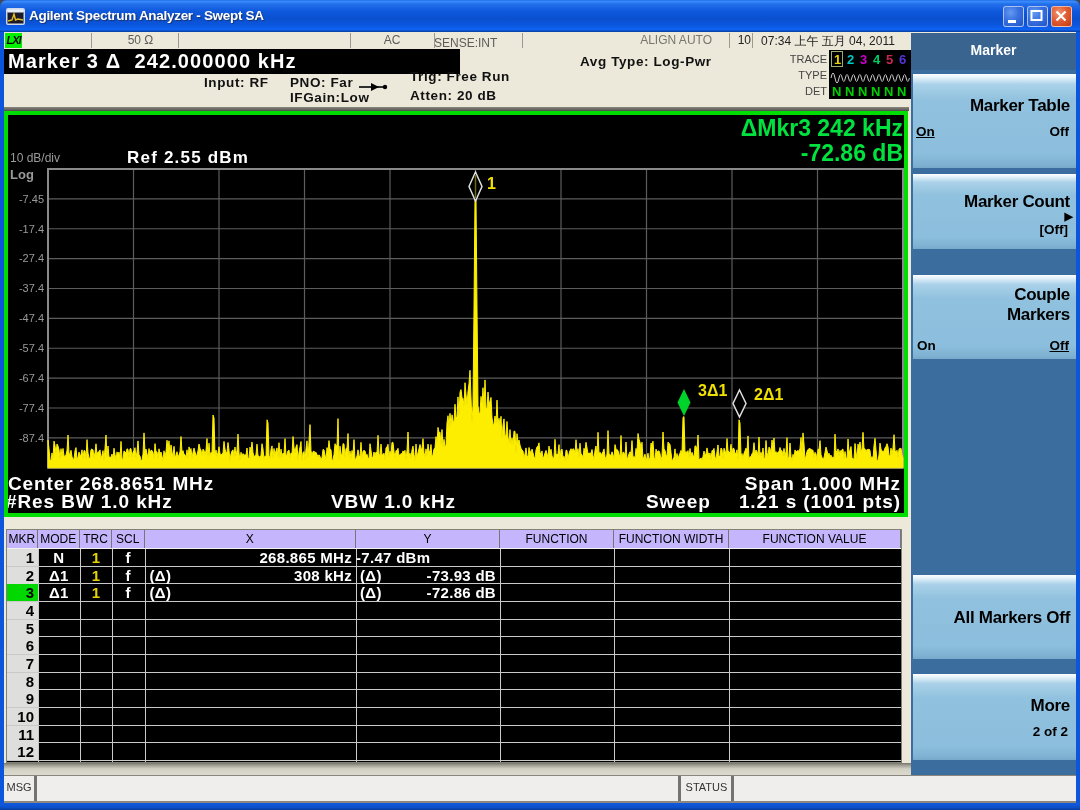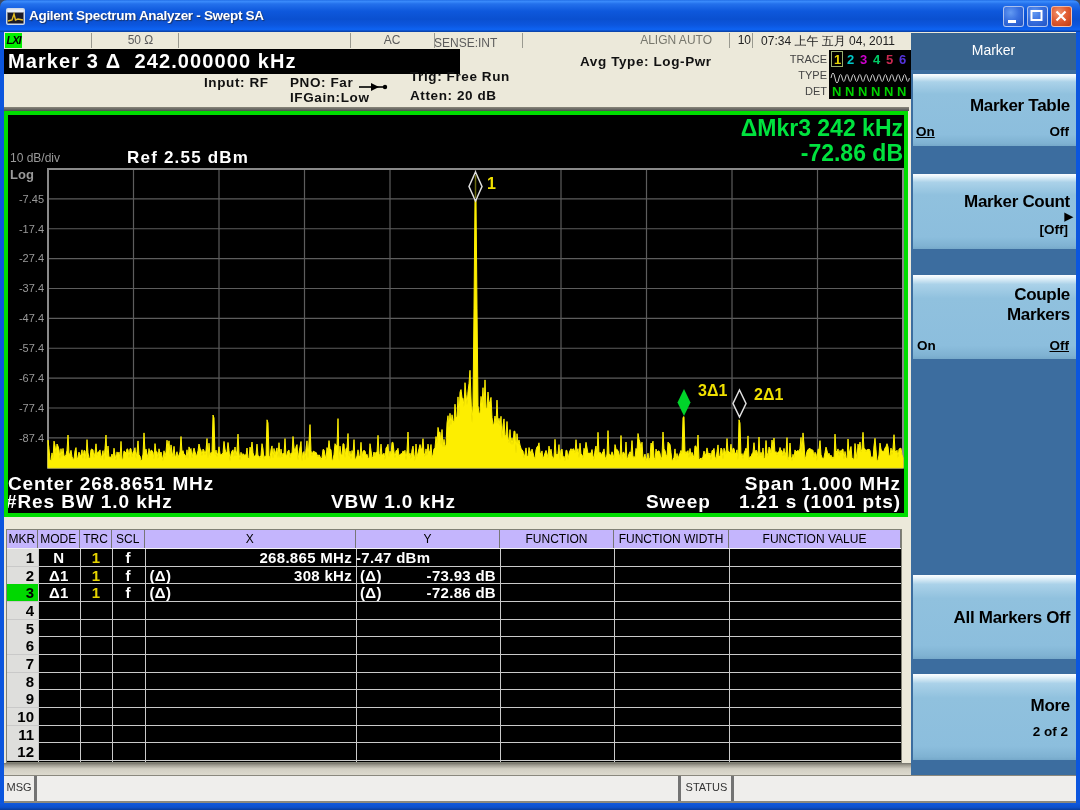--- a/index.html
+++ b/index.html
@@ -31,21 +31,21 @@
 .th{position:absolute;top:0;height:18px;background:#c4b5fd;color:#000;font-size:12px;line-height:19px;text-align:center;border-right:1px solid #777}
 .row-line{position:absolute;left:0;width:894px;height:1px;background:#c9c9c9}
 .vline{position:absolute;top:18px;width:1px;height:214px;background:#c9c9c9}
 .num{position:absolute;left:0;width:31px;height:17px;background:#dededc;color:#000;font-size:15px;font-weight:bold;text-align:right;padding-right:4px;line-height:17px}
 .cell{position:absolute;height:17px;color:#fff;font-size:15px;font-weight:bold;line-height:17px;letter-spacing:0.3px}
 
 #msgbar{left:4px;top:775px;width:1072px;height:28px;background:#efeeec;border-top:1px solid #8a887e;border-bottom:2px solid #8a887e;font-size:11px;color:#333}
 .mcell{position:absolute;top:0;height:25px;border-right:3px solid #737373;background:#efeeec;line-height:22px}
 
 #panel{left:911px;top:33px;width:165px;height:742px;background:#3c6d9f}
-#ptitle{left:0;top:0;width:165px;height:37px;background:#38648f;color:#fff;font-size:14px;font-weight:normal;text-align:center;line-height:34px}
+#ptitle{left:0;top:0;width:165px;height:37px;background:#38648f;color:#fff;font-size:14px;font-weight:bold;text-align:center;line-height:34px}
 .pbtn{position:absolute;left:2px;width:163px;background:linear-gradient(180deg,#fdfeff 0%,#eaf5fb 3%,#abd2e9 11%,#90c1de 28%,#8cbedd 84%,#7fb2d2 96%,#76a9ca 100%);color:#000}
 .bt1{position:absolute;right:6px;font-size:17px;font-weight:bold;letter-spacing:-0.3px}
 .bt2{position:absolute;font-size:13.5px;font-weight:bold}
 text{font-family:"Liberation Sans",sans-serif}
 .ylab{fill:#9a9a9a;font-size:11px}
 </style></head><body>
 
 <div class="abs" style="left:0;top:0;width:1080px;height:20px;background:#3a4a66"></div>
 <div class="abs" id="titlebar"></div>
 <div class="abs" style="left:6px;top:8px;width:19px;height:17px">
@@ -252,21 +252,21 @@
 <div class="abs" style="left:4px;top:763px;width:1072px;height:13px;background:linear-gradient(180deg,#74726a 0%,#9c998e 15%,#d2cfc3 45%,#dedbd0 100%)"></div>
 <div class="abs" id="msgbar">
   <div class="mcell" style="left:0;width:33px;text-align:center">MSG</div>
   <div class="mcell" style="left:34px;width:643px"></div>
   <div class="mcell" style="left:678px;width:52px;text-align:center">STATUS</div>
   <div class="mcell" style="left:731px;width:341px;border-right:none"></div>
 </div>
 
 <div class="abs" id="panel">
   <div class="abs" id="ptitle">Marker</div>
-  <div class="pbtn" style="top:41px;height:72px">
+  <div class="pbtn" style="top:41px;height:94px">
     <div class="bt1" style="top:22px">Marker Table</div>
     <div class="bt2" style="left:3px;top:50px;text-decoration:underline">On</div>
     <div class="bt2" style="right:7px;top:50px">Off</div>
   </div>
   <div class="pbtn" style="top:141px;height:75px">
     <div class="bt1" style="top:18px">Marker Count</div>
     <div class="bt2" style="right:3px;top:36px;font-size:11px">▶</div>
     <div class="bt2" style="right:8px;top:48px">[Off]</div>
   </div>
   <div class="pbtn" style="top:242px;height:84px">

